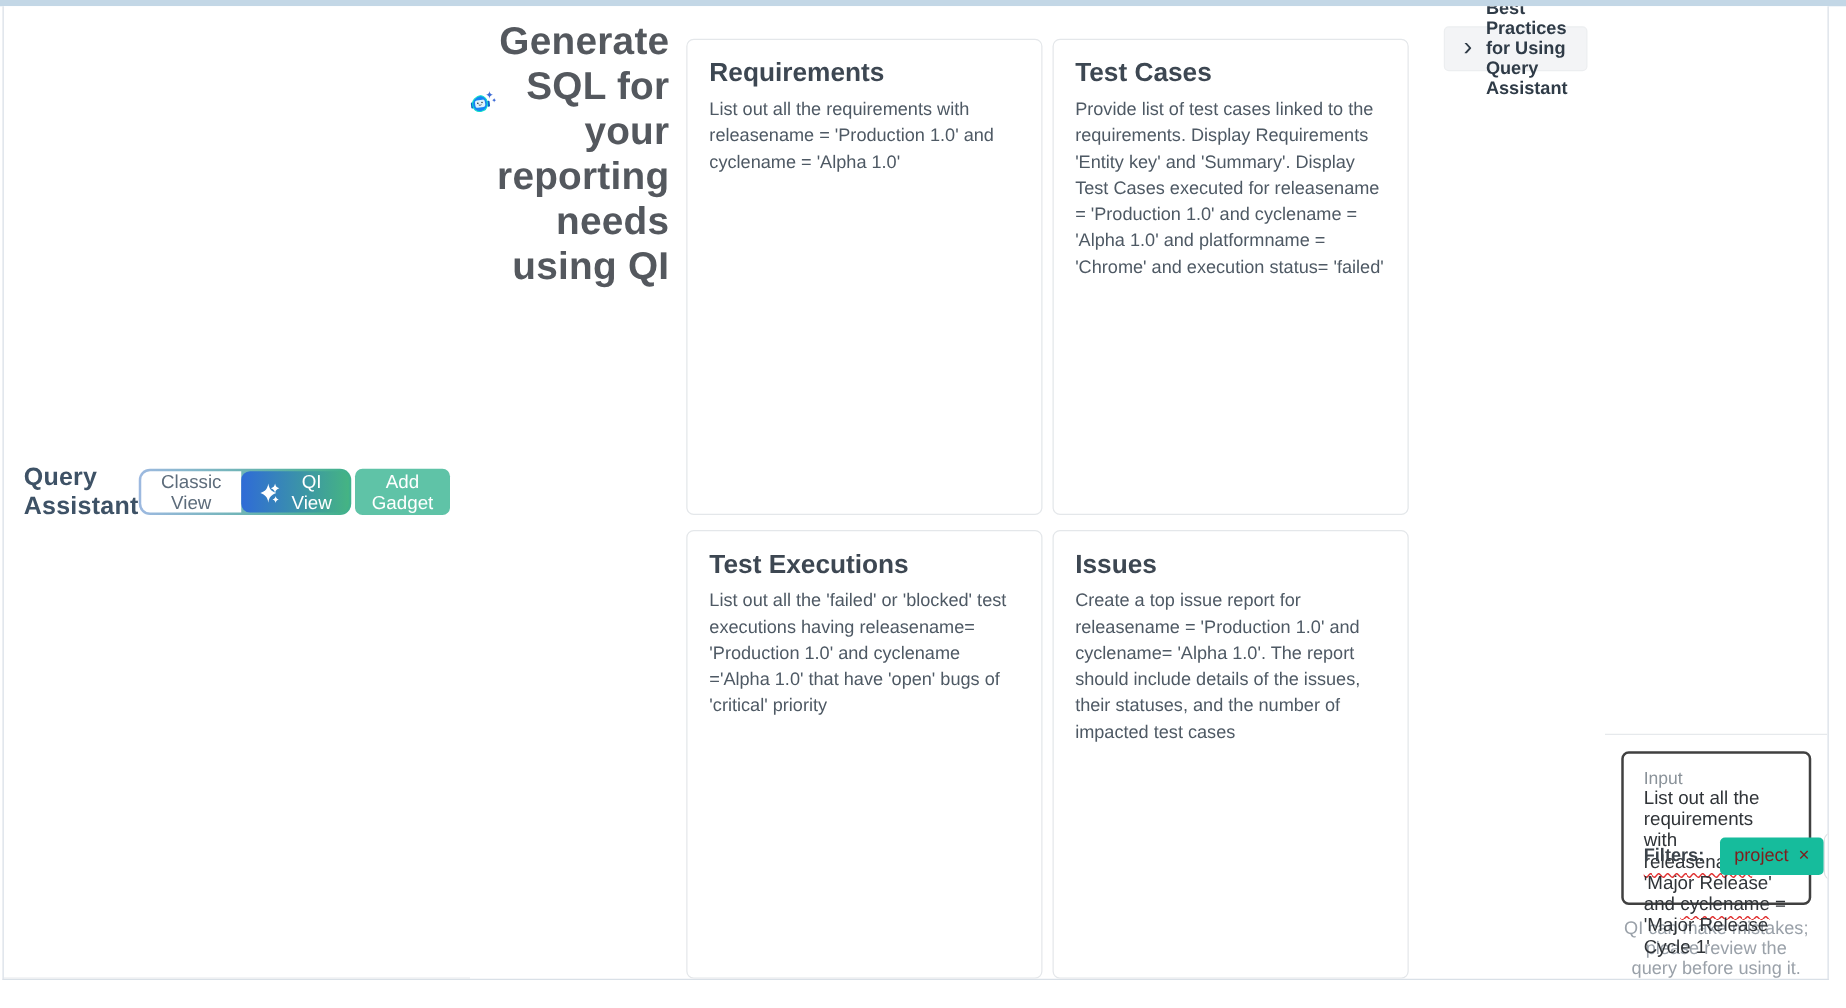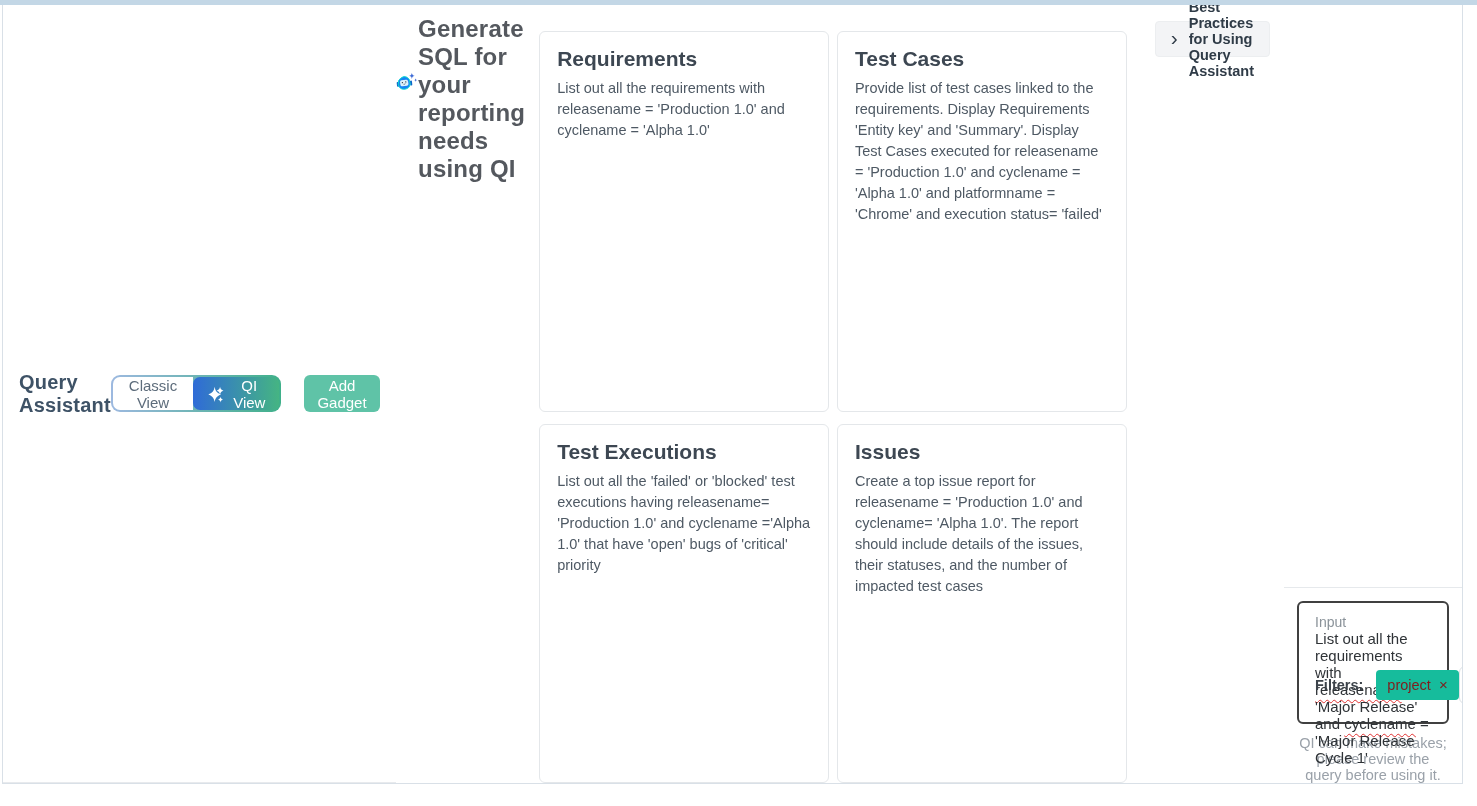--- a/index.html
+++ b/index.html
@@ -4,34 +4,34 @@
 <style>
   * { margin:0; padding:0; box-sizing:border-box; }
   html,body { width:1477px; height:806px; background:#fff; font-family:"Liberation Sans", sans-serif; }
   .top-strip { position:absolute; top:0; left:0; width:1477px; height:5px; background:#c3d7e6; }
   .app { position:absolute; top:5px; left:2px; width:1461px; height:779px; background:#fff;
          border:1px solid #d9e0e7; border-top:none; display:flex; flex-direction:row; overflow:hidden; }
 
   
   .header { flex:0 0 57px; display:flex; align-items:center; padding:0 16px; border-bottom:1px solid #e8eaed; }
   .header-title { font-size:20px; font-weight:700; color:#3e5266; letter-spacing:.2px; }
-  .header-right { margin-left:auto; display:flex; align-items:center; gap:23px; }
+  .header-right { margin-left:auto; display:flex; align-items:center; gap:3px; }
   .view-toggle { display:flex; padding:2px; border-radius:9px;
                  background:linear-gradient(90deg,#9db9e0,#3fb08a); }
   .toggle-btn { display:flex; align-items:center; gap:8px; height:33px; padding:0 16px;
                 font-size:15px; cursor:pointer; border:none; }
   .toggle-btn.classic { background:#fff; color:#5d6c7b; border-radius:7px 0 0 7px; }
   .toggle-btn.qi { background:linear-gradient(90deg,#2f6bd7,#45b483); color:#fff;
                    font-weight:400; border-radius:7px; padding:0 14px; }
   .add-gadget { background:#5fc3a7; color:#fff; font-size:15px; height:37px; padding:0 13px;
                 border:none; border-radius:6px; cursor:pointer; }
 
   
   .robot { display:block; margin:22px auto 0; }
-  .hero-heading { margin-top:10px; text-align:left; font-size:24px; font-weight:700;
+  .hero-heading { margin-top:10px; text-align:right; font-size:31px; font-weight:700;
                   color:#54585e; letter-spacing:.2px; }
 
   
   .cards { display:grid; grid-template-columns:1fr 1fr; column-gap:8px; row-gap:12px;
            margin:26px 14px 0; }
   .card { border:1px solid #e4e7ea; border-radius:6px; background:#fff; padding:12px 17px; cursor:pointer; }
   .card.r1 { min-height:120px; }
   .card.r2 { min-height:102px; }
   .card-title { font-size:21px; font-weight:700; color:#3d4752; margin:3px 0 7px; }
   .card-body { font-size:14.5px; color:#4e5964; line-height:1.45; }

